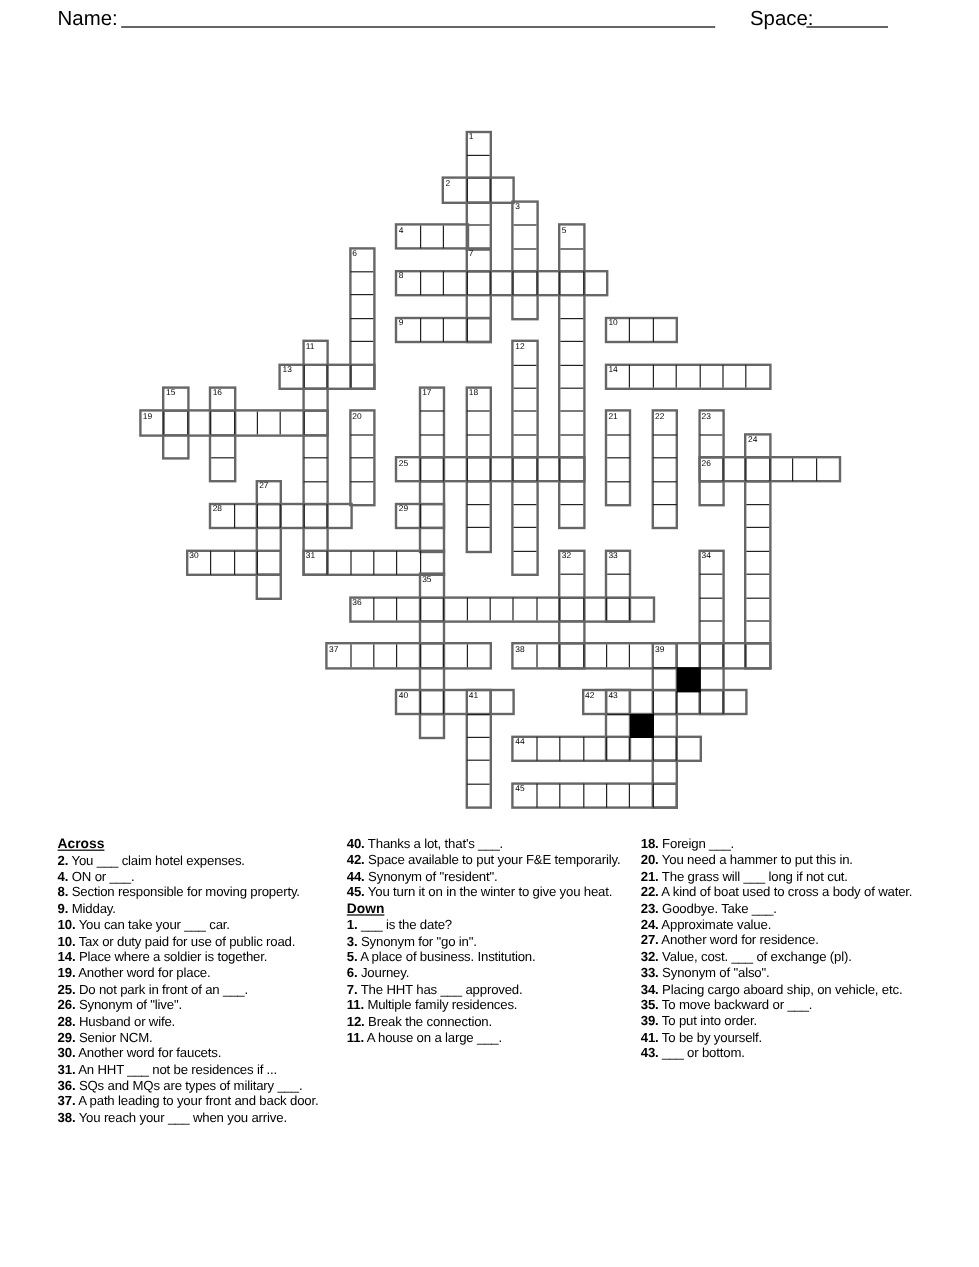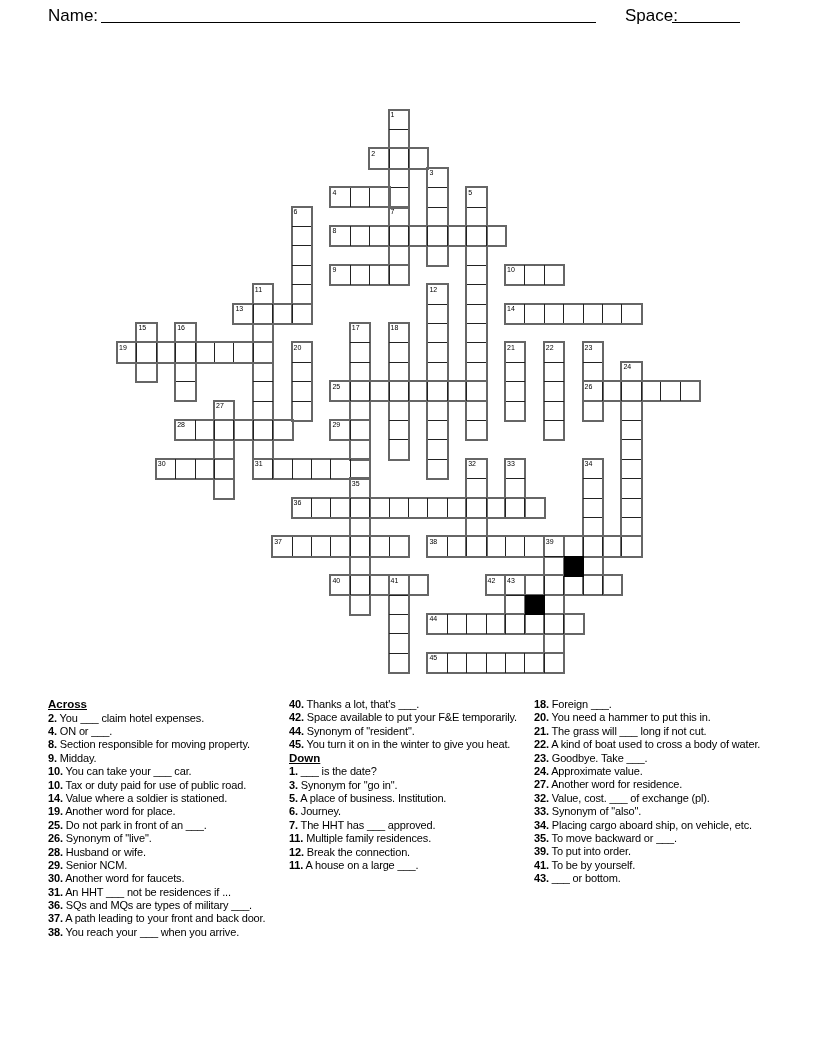--- a/index.html
+++ b/index.html
@@ -388,21 +388,21 @@
     </div>
 
   <div class="clues-col" id="clues-col-1">
       <div class="clue-header">Across</div>
       <div class="clue"><b>2.</b><span> You ___ claim hotel expenses.</span></div>
       <div class="clue"><b>4.</b><span> ON or ___.</span></div>
       <div class="clue"><b>8.</b><span> Section responsible for moving property.</span></div>
       <div class="clue"><b>9.</b><span> Midday.</span></div>
       <div class="clue"><b>10.</b><span> You can take your ___ car.</span></div>
       <div class="clue"><b>10.</b><span> Tax or duty paid for use of public road.</span></div>
-      <div class="clue"><b>14.</b><span> Value where a soldier is stationed.</span></div>
+      <div class="clue"><b>14.</b><span> Place where a soldier is together.</span></div>
       <div class="clue"><b>19.</b><span> Another word for place.</span></div>
       <div class="clue"><b>25.</b><span> Do not park in front of an ___.</span></div>
       <div class="clue"><b>26.</b><span> Synonym of "live".</span></div>
       <div class="clue"><b>28.</b><span> Husband or wife.</span></div>
       <div class="clue"><b>29.</b><span> Senior NCM.</span></div>
       <div class="clue"><b>30.</b><span> Another word for faucets.</span></div>
       <div class="clue"><b>31.</b><span> An HHT ___ not be residences if ...</span></div>
       <div class="clue"><b>36.</b><span> SQs and MQs are types of military ___.</span></div>
       <div class="clue"><b>37.</b><span> A path leading to your front and back door.</span></div>
       <div class="clue"><b>38.</b><span> You reach your ___ when you arrive.</span></div>

